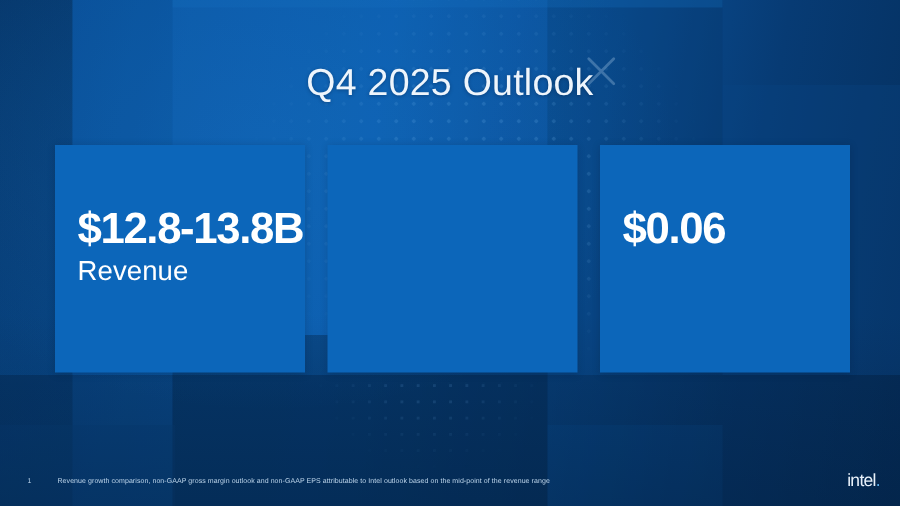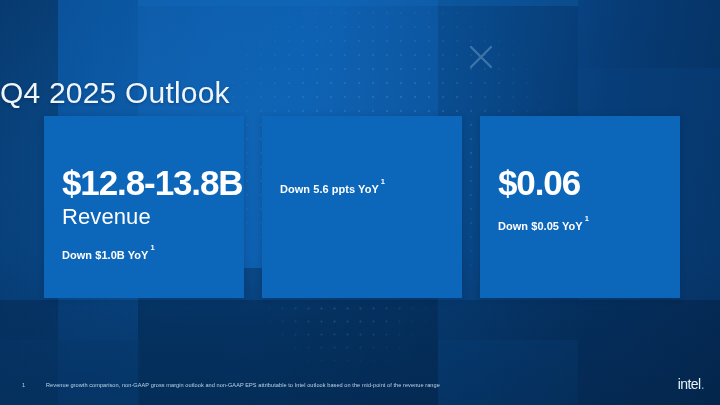--- a/index.html
+++ b/index.html
@@ -125,27 +125,26 @@
     left: 468px; top: 44px;
     width: 26px; height: 26px;
     opacity: .28;
   }
 
   
   .title {
     position: absolute;
     left: 0; top: 50px;
     width: 720px;
-    text-align: left;
+    text-align: center;
     font-size: 30px;
     font-weight: 300;
     letter-spacing: .2px;
     color: #eef5fc;
     text-shadow: 0 1px 3px rgba(0,20,45,.35);
-    margin-top: 26px;
   }
 
   
   .cards {
     position: absolute;
     left: 44px; top: 116px;
     width: 636px; height: 182px;
     display: flex;
     gap: 18px;
   }
@@ -250,40 +249,31 @@
   <div class="bg-vignette"></div>
 
   <div class="title">Q4 2025 Outlook</div>
 
   <div class="cards">
 
     <div class="card">
       <div class="card-inner">
         <div class="metric">$12.8-13.8B</div>
         <div class="metric-label">Revenue</div>
-        <div class="metric-delta">
-          <span>Down $1.0B YoY</span><sup>1</sup>
-        </div>
       </div>
     </div>
 
     <div class="card">
       <div class="card-inner">
-        <div class="metric-delta">
-          <span>Down 5.6 ppts YoY</span><sup>1</sup>
-        </div>
       </div>
     </div>
 
     <div class="card">
       <div class="card-inner">
         <div class="metric">$0.06</div>
-        <div class="metric-delta">
-          <span>Down $0.05 YoY</span><sup>1</sup>
-        </div>
       </div>
     </div>
 
   </div>
 
   <div class="footnote">
     <span class="footnote-marker">1</span>
     <span class="footnote-text">Revenue growth comparison, non-GAAP gross margin outlook and non-GAAP EPS attributable to Intel outlook based on the mid-point of the revenue range</span>
   </div>
 

